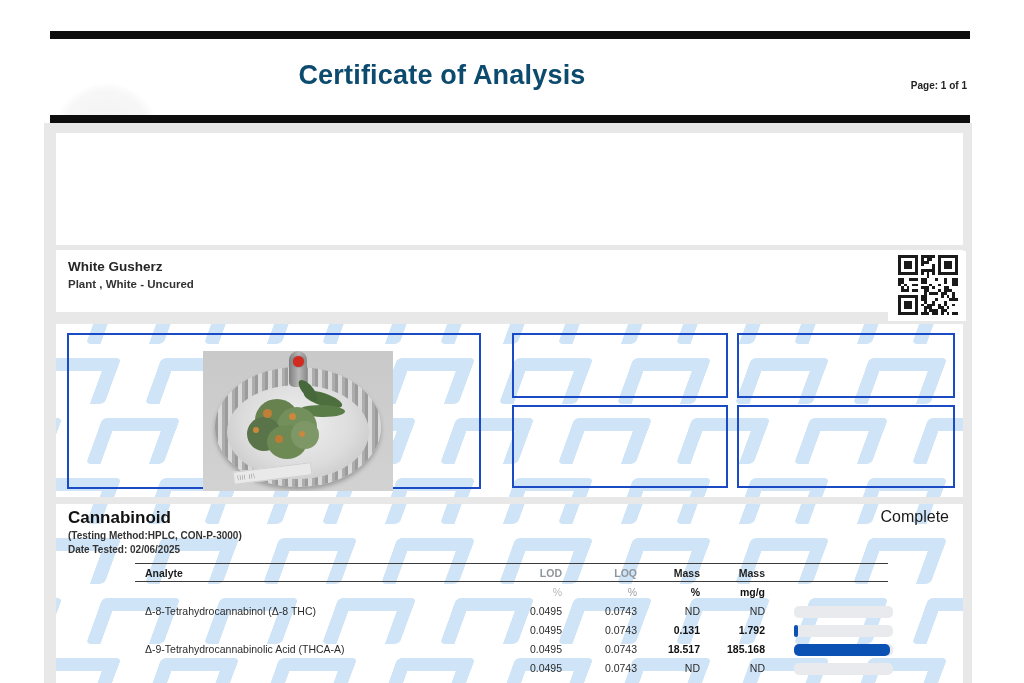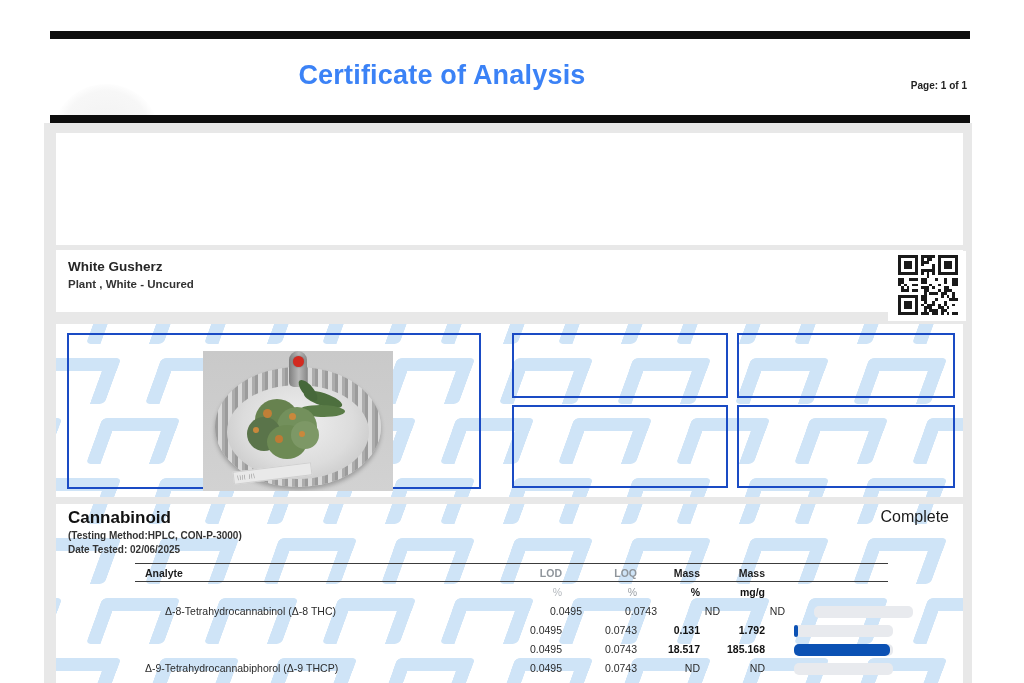--- a/index.html
+++ b/index.html
@@ -8,21 +8,21 @@
     background:#ffffff;
     font-family:"Liberation Sans","DejaVu Sans",sans-serif;
     color:#222;
   }
   
   .bar{position:absolute;left:50px;width:920px;height:8px;background:#0d0d0d;}
   .title-band{position:absolute;left:0;top:40px;width:1024px;height:75px;background:#fff;}
   .title-wm{position:absolute;left:52px;top:44px;width:108px;height:104px;border-radius:50%;
     background:radial-gradient(circle,#f1f1f1 0%,#f7f7f7 60%,rgba(255,255,255,0) 72%);}
   .doc-title{position:absolute;left:0;top:60px;width:884px;text-align:center;
-    font-size:27px;font-weight:600;color:#3b82f6;letter-spacing:.2px;}
+    font-size:27px;font-weight:600;color:#0c4a6e;letter-spacing:.2px;}
   .page-label{position:absolute;right:57px;top:80px;font-size:10px;font-weight:700;color:#222;}
   
   .gray-band{position:absolute;left:44px;top:123px;width:928px;height:560px;background:#e8e8e8;}
   .card{position:absolute;left:56px;width:907px;background:#ffffff;overflow:hidden;}
   #card-blank{top:133px;height:112px;}
   #card-sample{top:250px;height:62px;}
   #card-photos{top:324px;height:173px;}
   #card-cannabinoid{top:504px;height:179px;}
   .sample-name{position:absolute;left:12px;top:9px;font-size:13.5px;font-weight:700;color:#262626;}
   .sample-type{position:absolute;left:12px;top:28px;font-size:11.5px;font-weight:600;color:#333;}
@@ -446,48 +446,48 @@
       <span class="cell c-mmg th">Mass</span>
     </div>
     <div class="rule rule-head"></div>
     <div class="trow t-units">
       <span class="cell c-lod u-gray1">%</span>
       <span class="cell c-loq u-gray2">%</span>
       <span class="cell c-mpct bold-val">%</span>
       <span class="cell c-mmg bold-val">mg/g</span>
     </div>
     <div id="rows">
-        <div class="trow" style="top: 40px; margin-left: 20px;">
+        <div class="trow" style="top: 40px;">
           <span class="cell c-analyte">Δ-8-Tetrahydrocannabinol (Δ-8 THC)</span>
           <span class="cell c-lod">0.0495</span>
           <span class="cell c-loq">0.0743</span>
           <span class="cell c-mpct">ND</span>
           <span class="cell c-mmg">ND</span>
           <span class="bar-track"></span>
         </div>
         <div class="trow" style="top: 59px;">
           <span class="cell c-lod">0.0495</span>
           <span class="cell c-loq">0.0743</span>
           <span class="cell c-mpct bold-val">0.131</span>
           <span class="cell c-mmg bold-val">1.792</span>
           <span class="bar-track">
             <span class="bar-fill" style="width: 4px;"></span>
           </span>
         </div>
         <div class="trow" style="top: 78px;">
+          <span class="cell c-analyte">Δ-9-Tetrahydrocannabinolic Acid (THCA-A)</span>
           <span class="cell c-lod">0.0495</span>
           <span class="cell c-loq">0.0743</span>
           <span class="cell c-mpct bold-val">18.517</span>
           <span class="cell c-mmg bold-val">185.168</span>
           <span class="bar-track">
             <span class="bar-fill" style="width: 96px;"></span>
           </span>
         </div>
         <div class="trow" style="top: 97px;">
-          <span class="cell c-analyte">Δ-9-Tetrahydrocannabiphorol (Δ-9 THCP)</span>
           <span class="cell c-lod">0.0495</span>
           <span class="cell c-loq">0.0743</span>
           <span class="cell c-mpct">ND</span>
           <span class="cell c-mmg">ND</span>
           <span class="bar-track"></span>
         </div>
       </div>
   </div>
 </div>
 

